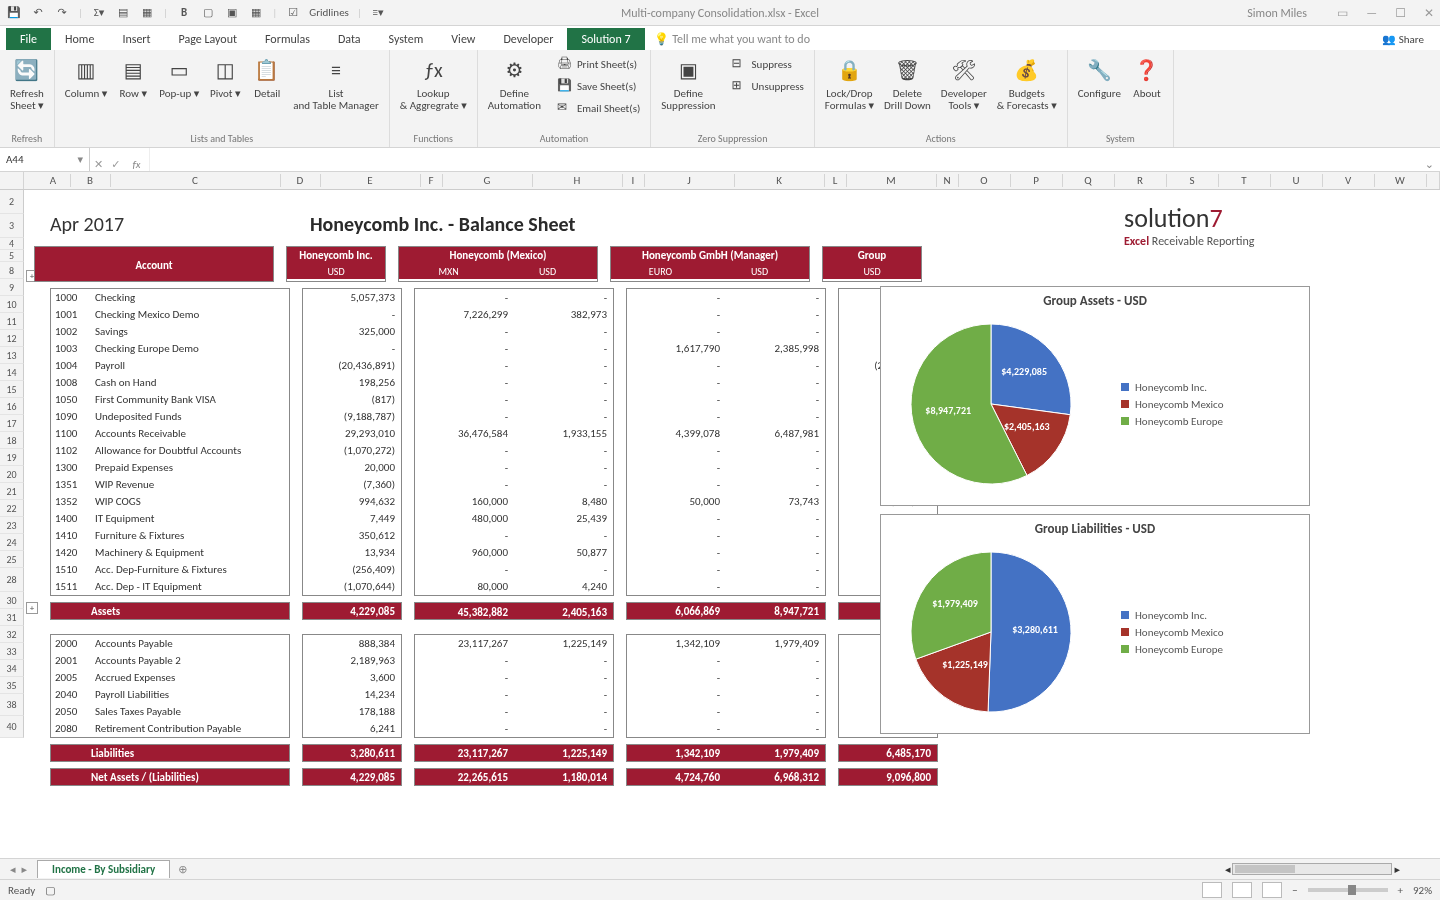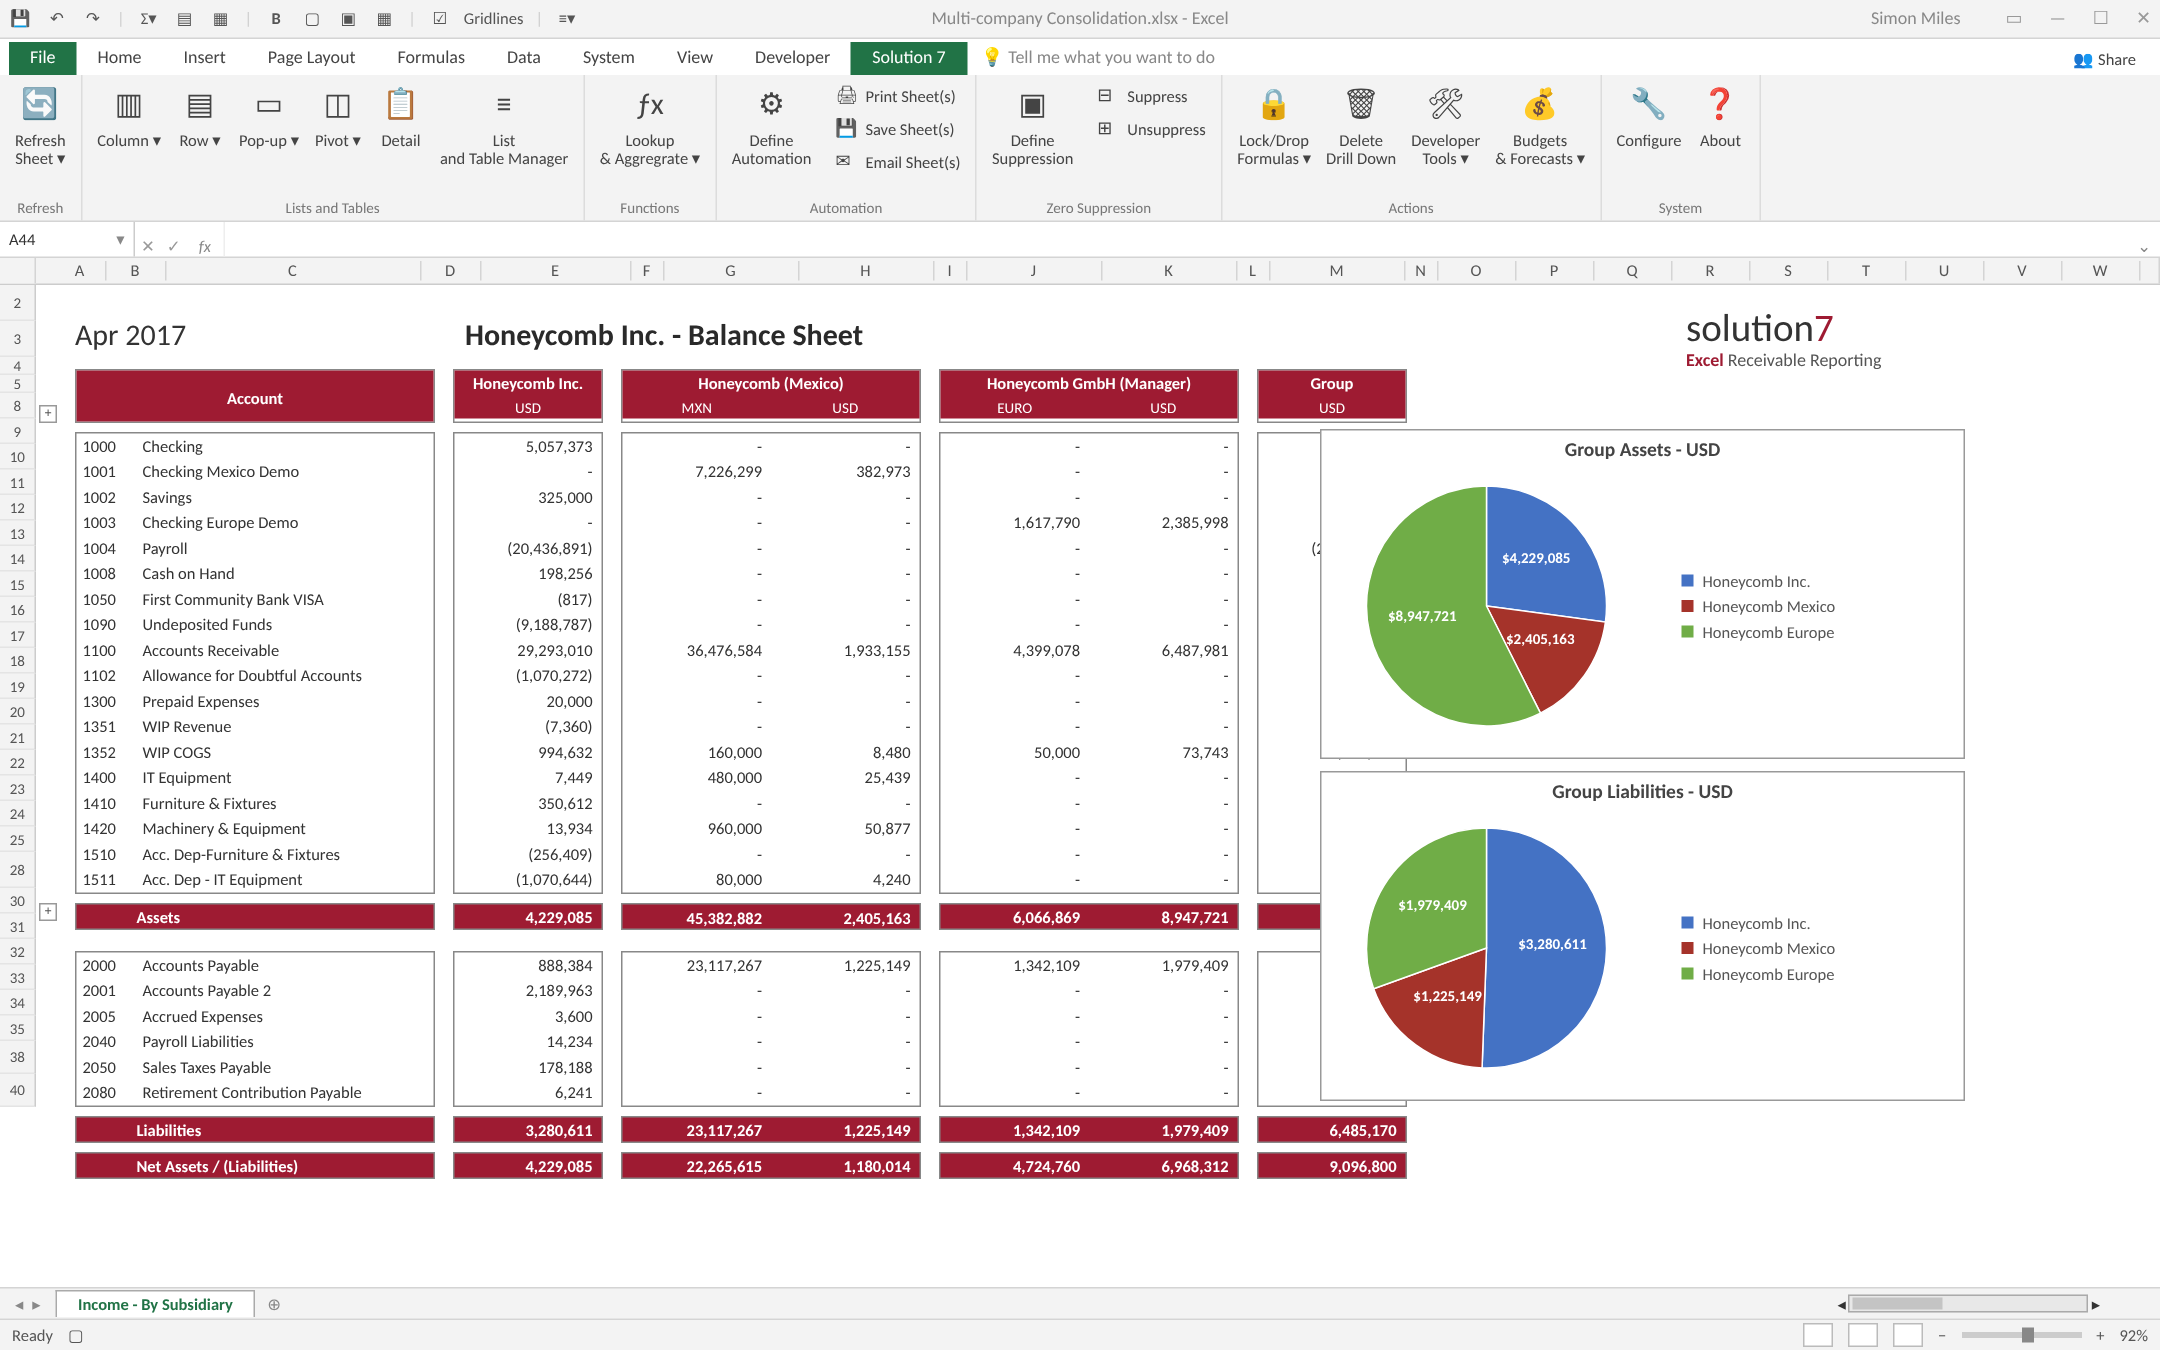--- a/index.html
+++ b/index.html
@@ -333,21 +333,21 @@
   <div class="grid">
     <div class="report">
       <div class="rpt-title-date">Apr 2017</div>
       <div class="rpt-title">Honeycomb Inc. - Balance Sheet</div>
     </div>
     <div class="logo" style="left:1100px;">
       <div class="l1"><span>solution</span><span class="s">7</span></div>
       <div class="l2"><span class="e">Excel</span><span> Receivable Reporting</span></div>
     </div>
 
-    <div id="tblhdr" style="position:absolute;left:26px;top:56px;">
+    <div id="tblhdr" style="position:absolute;left:10px;top:56px;">
         <div style="display:flex;gap:12px;">
           <div class="cellbox" style="width:240px;">
             <div class="hdr" style="height:34px;line-height:34px;">Account</div>
           </div>
           <div class="cellbox" style="width:100px;">
             <div class="hdr">Honeycomb Inc.</div>
             <div style="display:flex;">
               <div class="subhdr" style="flex:1;">USD</div>
             </div>
           </div>

